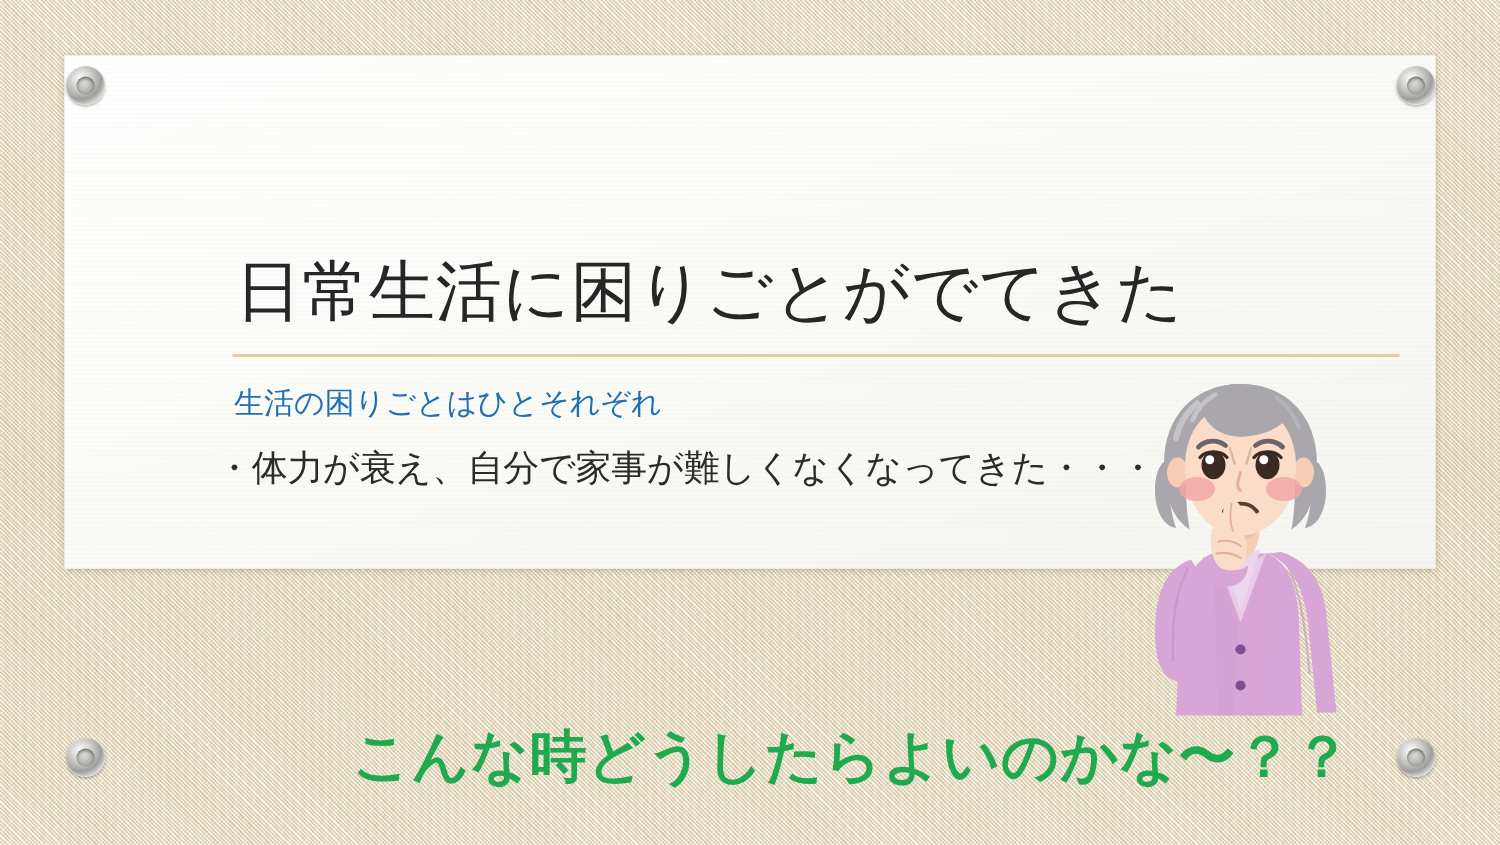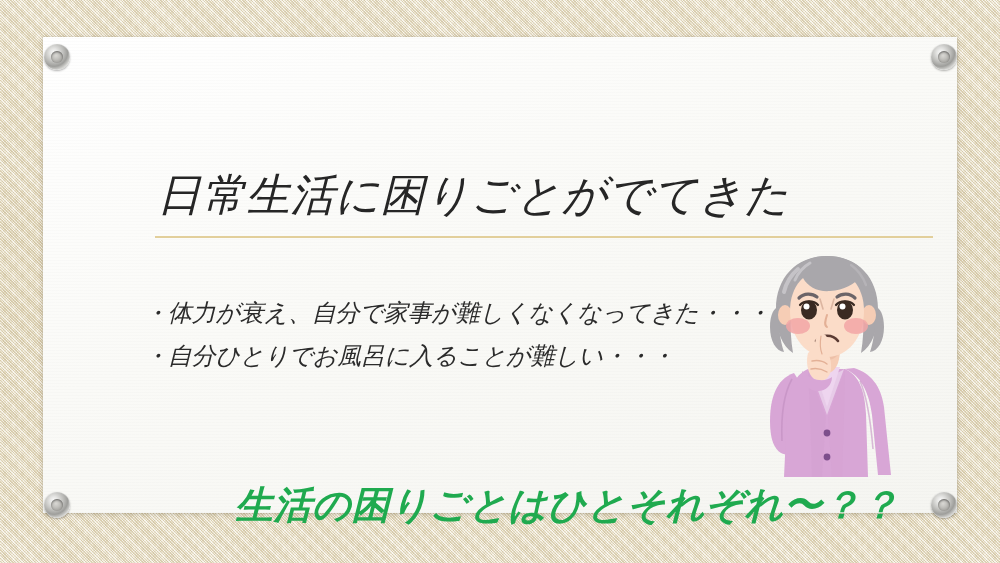--- a/index.html
+++ b/index.html
@@ -46,31 +46,30 @@
       linear-gradient(180deg, #f2ebd6 0%, #e6dcbf 50%, #efe7d0 100%);
     overflow: hidden;
   }
 
   
   #board {
     position: absolute;
     left: 43px;
     top: 37px;
     width: 914px;
-    height: 476px;
+    height: 342px;
     background-color: #fbfbf9;
     background-image:
       repeating-linear-gradient(0deg,
         rgba(0,0,0,0.012) 0px,
         rgba(0,0,0,0.012) 1px,
         rgba(255,255,255,0) 1px,
         rgba(255,255,255,0) 3px),
       linear-gradient(160deg, #ffffff 0%, #fafaf7 45%, #f5f5f1 100%);
     box-shadow: 0 1px 5px rgba(90,80,55,0.28), 0 0 0 0.5px rgba(160,150,120,0.18);
-    font-style: italic;
   }
 
   
   .grommet {
     position: absolute;
     width: 26px;
     height: 26px;
     border-radius: 50%;
     background:
       radial-gradient(circle at 38% 33%,
@@ -173,27 +172,27 @@
 <body>
 
 <div id="slide">
 
   <div id="board">
 
     <h1 id="title">日常生活に困りごとがでてきた</h1>
 
     <div id="divider"></div>
 
+    <div id="subtitle">生活の困りごとはひとそれぞれ</div>
 
     <div id="bullets">
       <div class="bullet">・体力が衰え、自分で家事が難しくなくなってきた・・・</div>
-      <div class="bullet">・自分ひとりでお風呂に入ることが難しい・・・</div>
     </div>
 
-    <div id="closing">生活の困りごとはひとそれぞれ〜？？</div>
+    <div id="closing">こんな時どうしたらよいのかな〜？？</div>
 
     <div id="illustration">
       <svg width="170" height="258" viewBox="0 0 170 258" xmlns="http://www.w3.org/2000/svg">
 
         <path d="M44 124 C26 130 20 150 20 172 C20 190 24 200 31 204
                  C40 208 49 204 52 194 L58 146 Z" fill="#d8a6d6"></path>
 
         <path d="M58 120 C44 126 38 142 37 165 L34 228 L118 228 L116 165
                  C115 142 109 126 95 120 Z" fill="#d8a6d6"></path>
 

